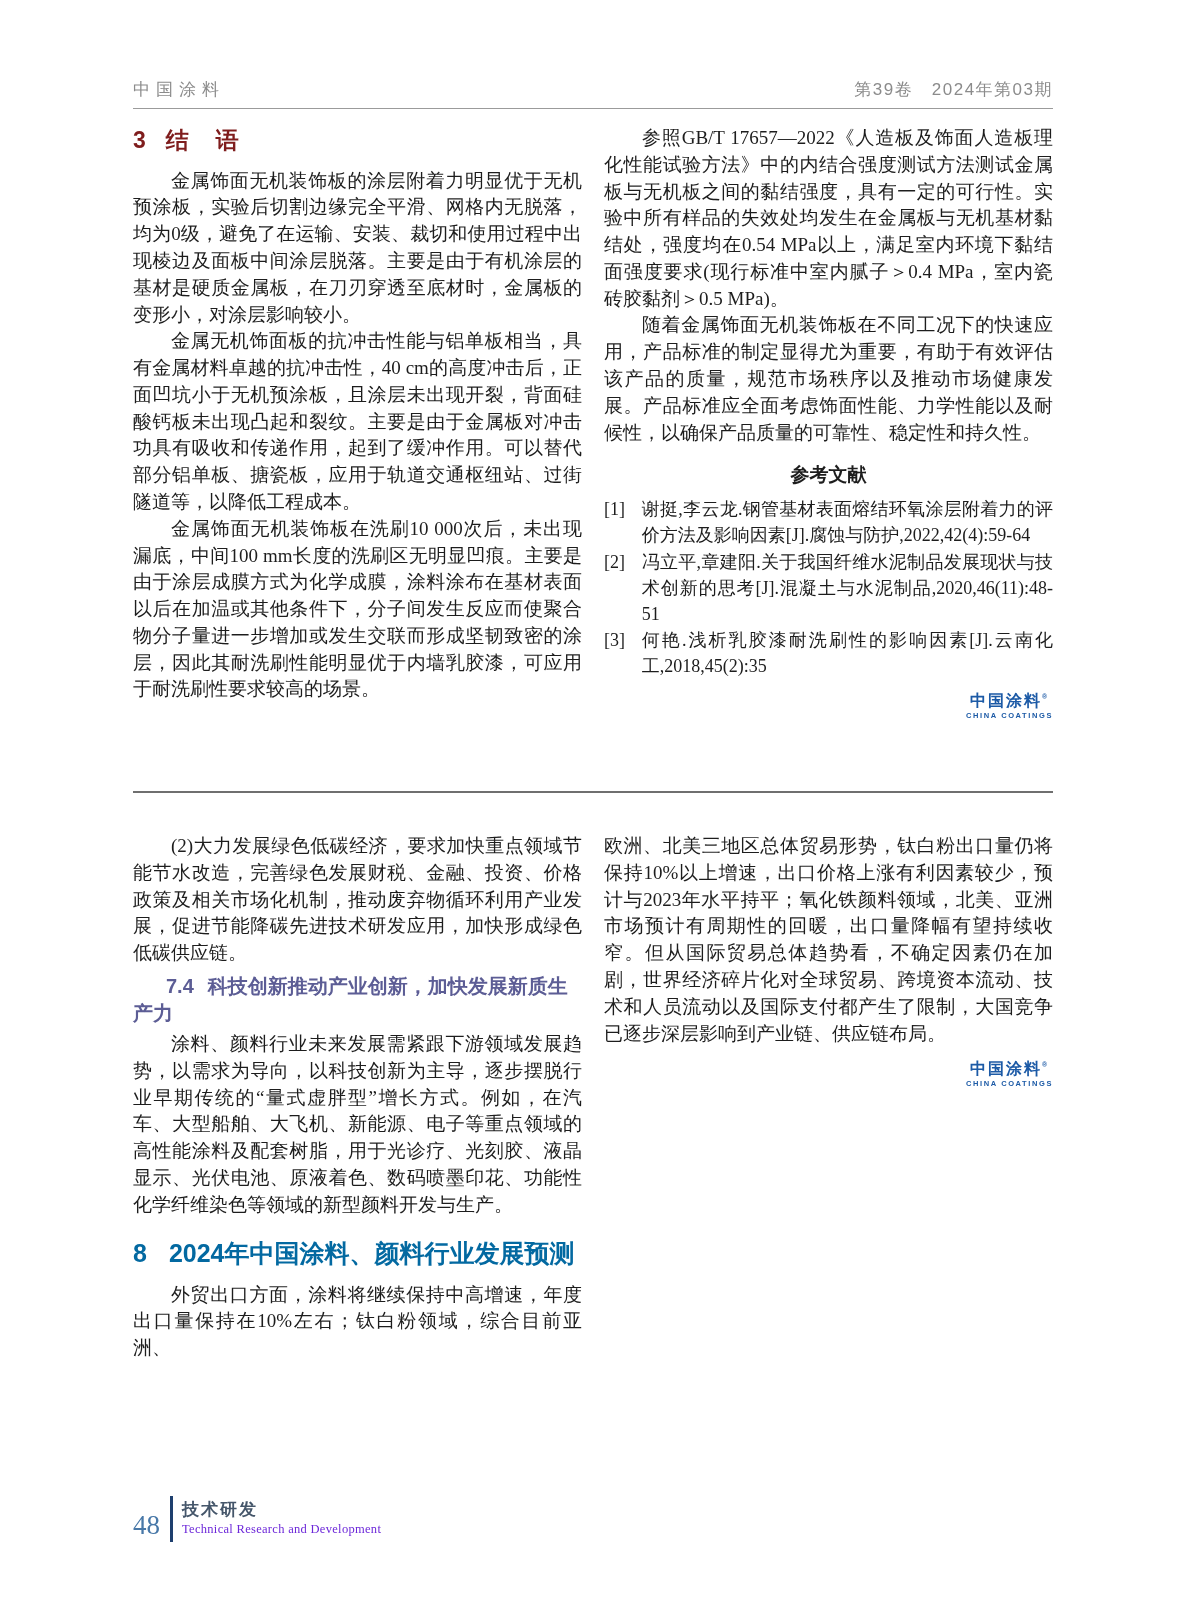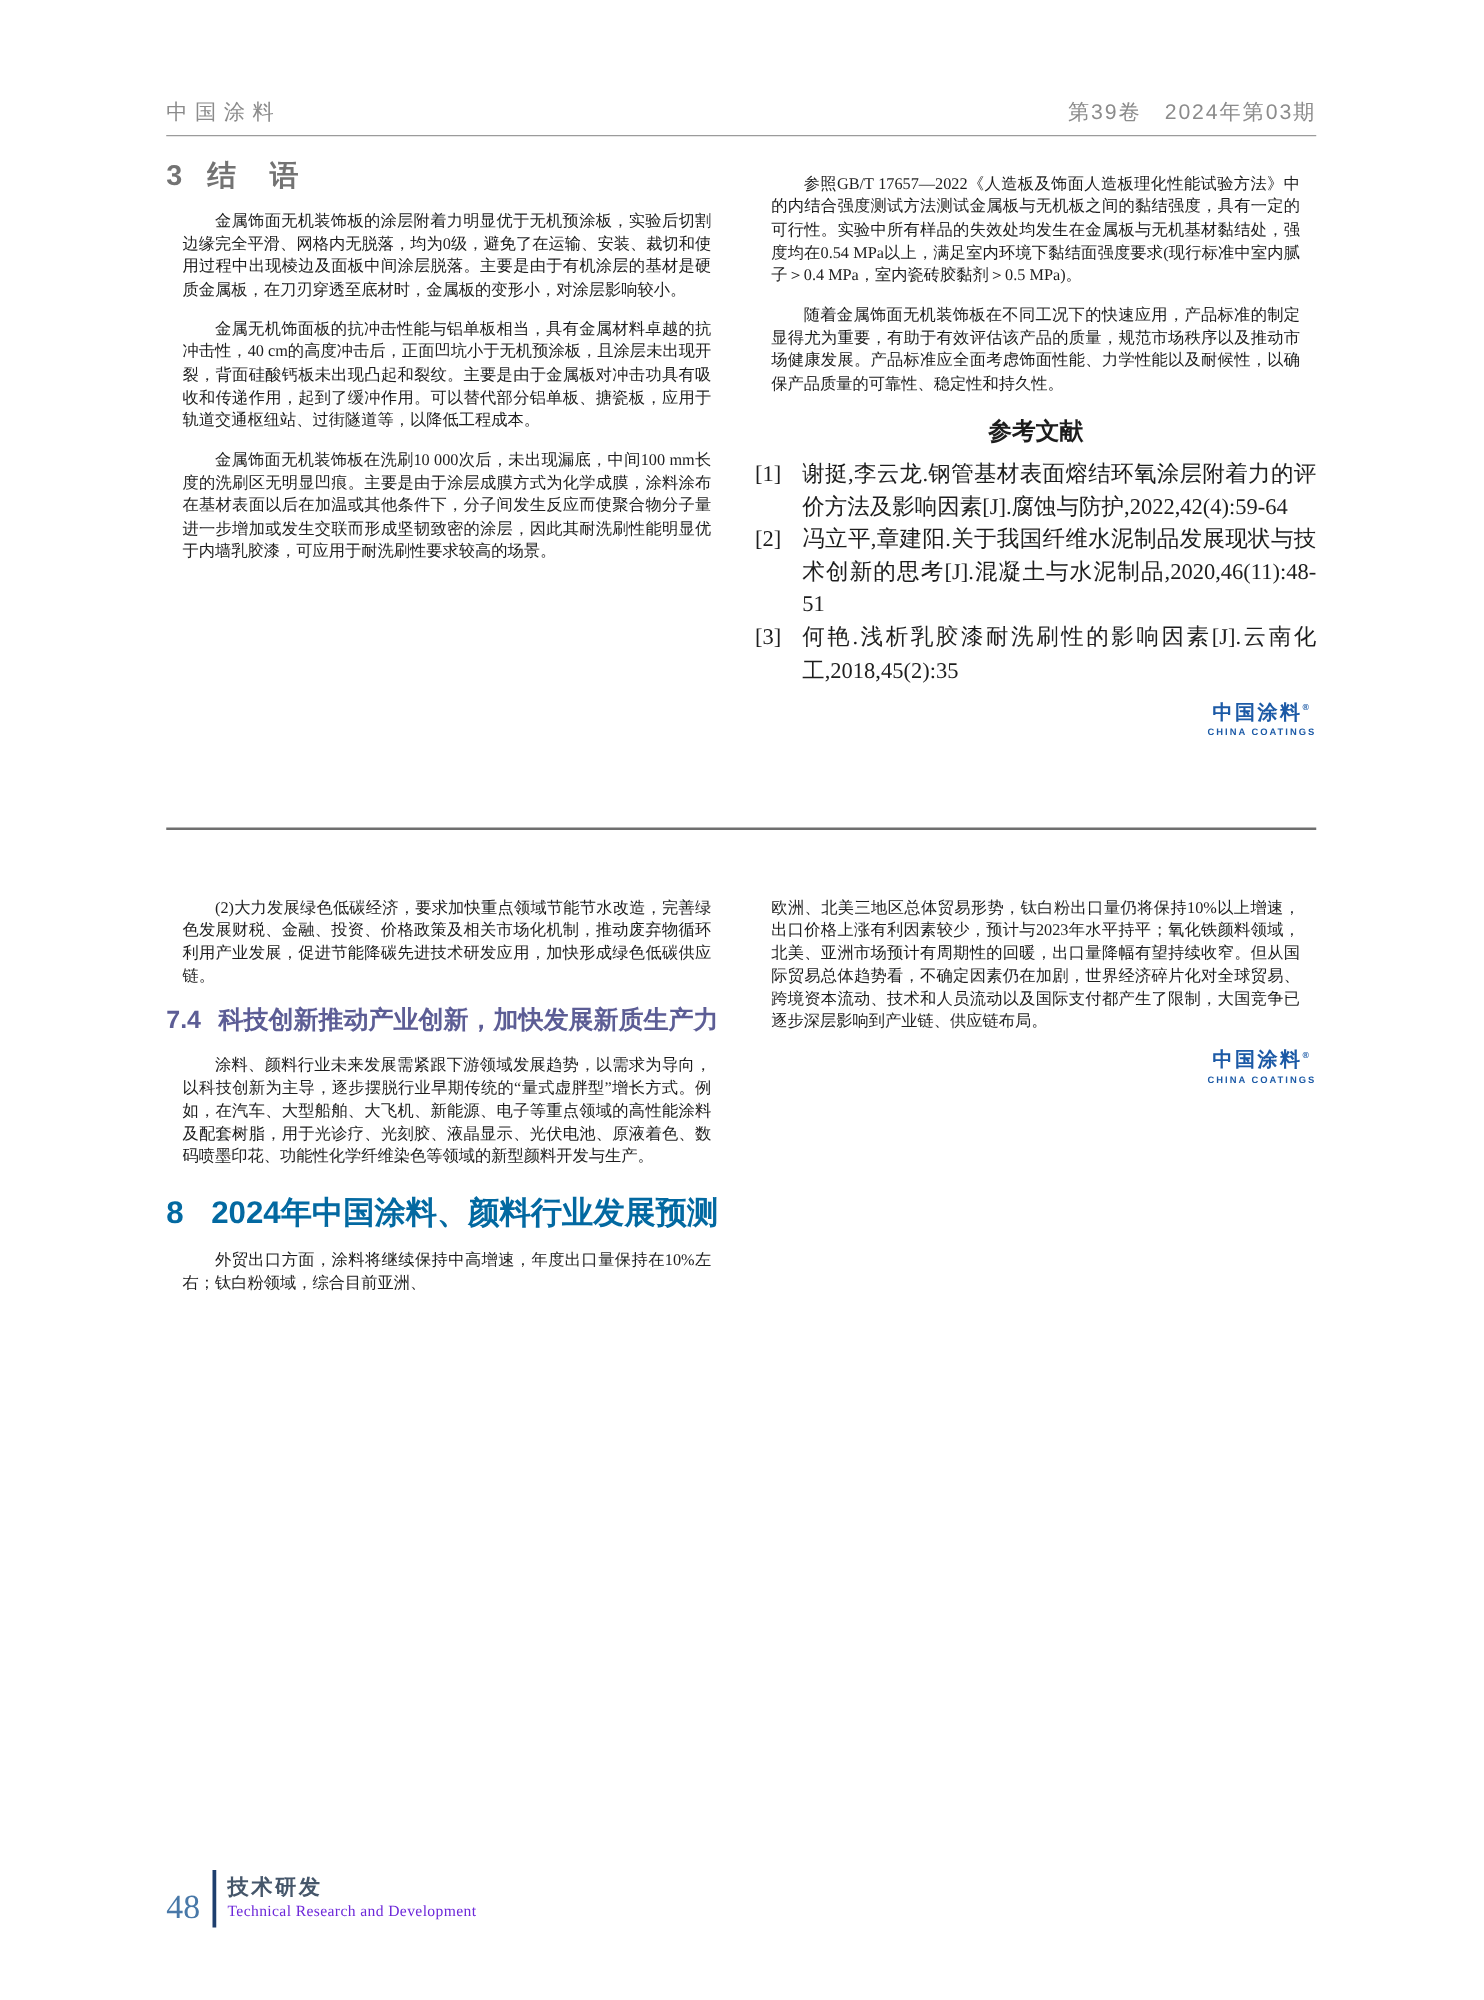--- a/index.html
+++ b/index.html
@@ -20,33 +20,33 @@
     border-bottom:1px solid #9b9b9b;
     font-family:"Liberation Sans","DejaVu Sans",sans-serif;
     color:#8b8b8b;font-size:17px;
   }
   .journal-name{letter-spacing:6px;}
   .issue-info{letter-spacing:1.5px;}
 
   
   .h-red{
     margin:18px 0 13px 0;
-    color:#737373;
+    color:#7f1d1d;
     font-family:"Liberation Sans","DejaVu Sans",sans-serif;
     font-weight:bold;font-size:23px;line-height:1.2;
   }
   .h-red .h-num{margin-right:20px;}
   .h-red .h-title{letter-spacing:2px;}
 
   
   .cols{display:flex;gap:22px;}
   .col{flex:1;min-width:0;}
   .top-cols{margin-top:0;}
   p.body{
-    margin:13px;font-size:13px;line-height:1.41;
+    margin:0;font-size:19px;line-height:1.41;
     text-align:justify;text-indent:2em;
   }
   p.body.noindent{text-indent:0;}
   .right-top{padding-top:16px;}
 
   
   .refs-title{
     margin:16px 0 8px 0;text-align:center;
     font-family:"Liberation Sans","DejaVu Sans",sans-serif;
     font-weight:bold;font-size:19px;color:#1d1d1d;
@@ -78,21 +78,21 @@
   }
   .bottom-cols{margin-top:40px;}
 
   
   .h-blue-small{
     margin:6px 0 4px 0;
     color:#5c5d95;
     font-family:"Liberation Sans","DejaVu Sans",sans-serif;
     font-weight:bold;font-size:20px;line-height:1.35;
   }
-  .h-blue-small .h-num{margin-right:14px;}
+  .h-blue-small .h-num{margin-right:14px;margin-left:33px;}
   .h-blue-big{
     margin:20px 0 12px 0;
     color:#0369a1;
     font-family:"Liberation Sans","DejaVu Sans",sans-serif;
     font-weight:bold;font-size:25px;line-height:1.25;
   }
   .h-blue-big .h-num{margin-right:22px;}
 
   
   .page-footer{

